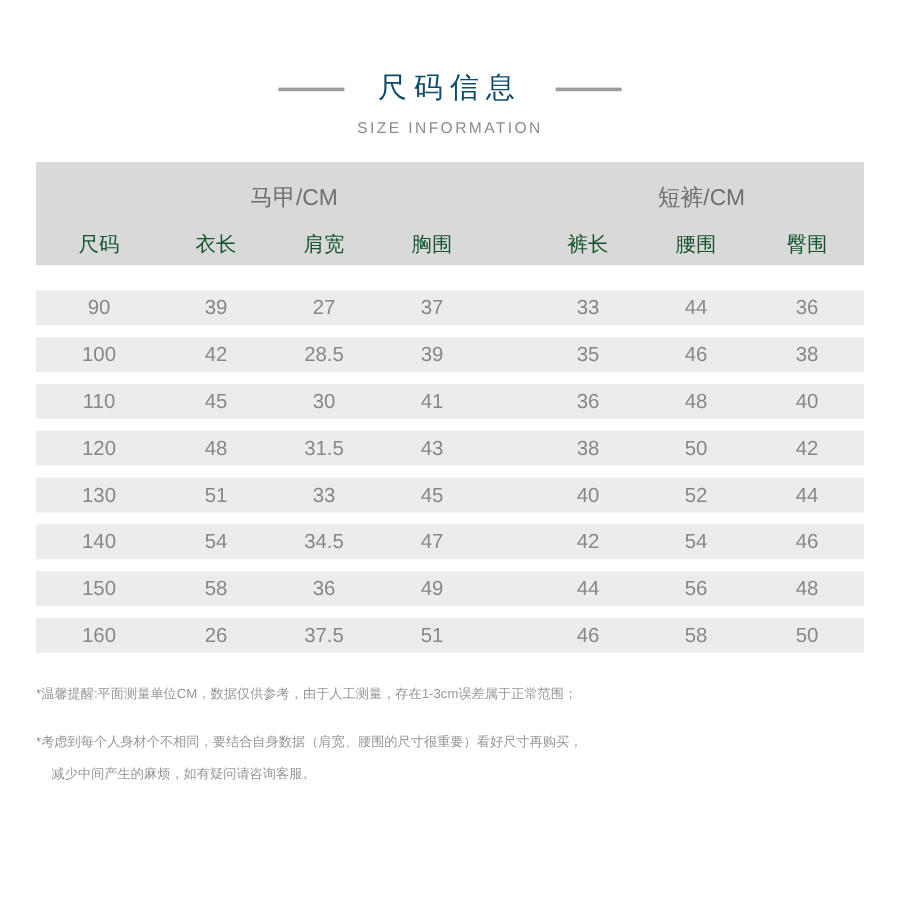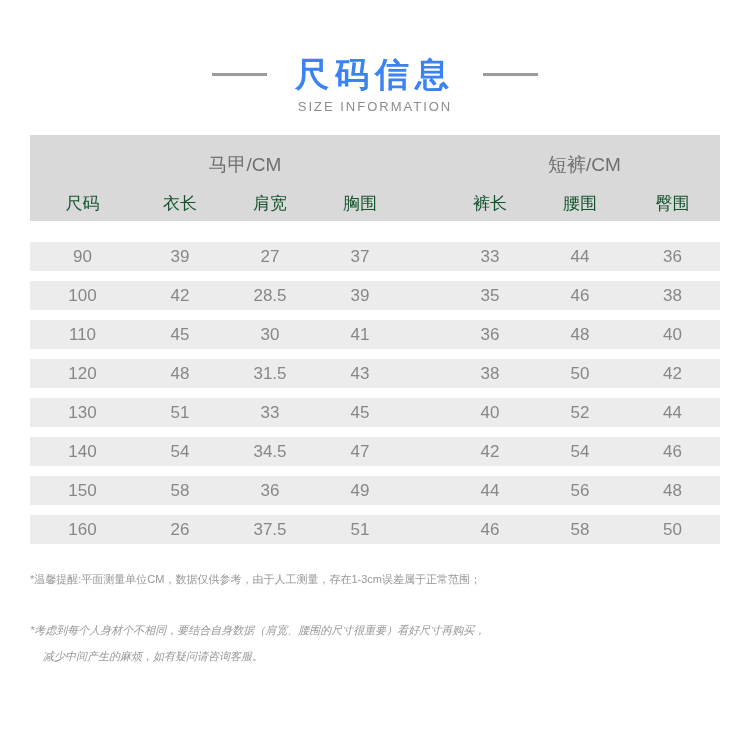--- a/index.html
+++ b/index.html
@@ -3,41 +3,41 @@
 <meta charset="utf-8">
 <style>
   * { margin:0; padding:0; box-sizing:border-box; }
   html,body { width:750px; height:750px; background:#ffffff; overflow:hidden;
               font-family:"Liberation Sans","DejaVu Sans",sans-serif; }
 
   
   .header { padding-top:56px; text-align:center; }
   .title-row { display:flex; align-items:center; justify-content:center; gap:28px; }
   .dash { width:55px; height:3px; background:#9b9b9b; }
-  .title-cn { font-size:34px; font-weight:700; color:#3b82f6; letter-spacing:6px; line-height:36px; }
+  .title-cn { font-size:24px; font-weight:400; color:#0c4a6e; letter-spacing:6px; line-height:36px; }
   .title-en { margin-top:7px; font-size:13px; font-weight:300; color:#8c8c8c; letter-spacing:2px; }
 
   
   .size-table { margin-top:21px; }
   .grid { display:grid; grid-template-columns:105px 90px 90px 90px 40px 90px 90px 95px;
           align-items:center; text-align:center; }
   .thead { margin:0 30px 21px; background:#d9d9d9; padding-top:9px; }
   .group-row { height:41px; }
   .col-row { height:36px; }
   .group { font-size:19px; font-weight:300; color:#6f6f6f; }
   .g1 { grid-column:2 / 5; transform:translateX(-25px); }
   .g2 { grid-column:6 / 9; transform:translateX(2px); }
   .colhead { font-size:17px; font-weight:300; color:#14532d; }
   .trow { margin:0 30px 10px; height:29px; background:#ececec; }
   .cell { font-size:17px; font-weight:300; color:#878787; }
 
   
   .notes { margin:22px 30px 0; }
   .note { font-size:11px; font-weight:300; color:#979797; line-height:26px; }
-  .note + .note { margin-top:25px;font-style:italic; }
+  .note + .note { margin-top:14px; }
   .note .indent { padding-left:13px; }
 </style>
 </head>
 <body>
 
 <div class="header">
   <div class="title-row">
     <span class="dash"></span>
     <span class="title-cn">尺码信息</span>
     <span class="dash"></span>

